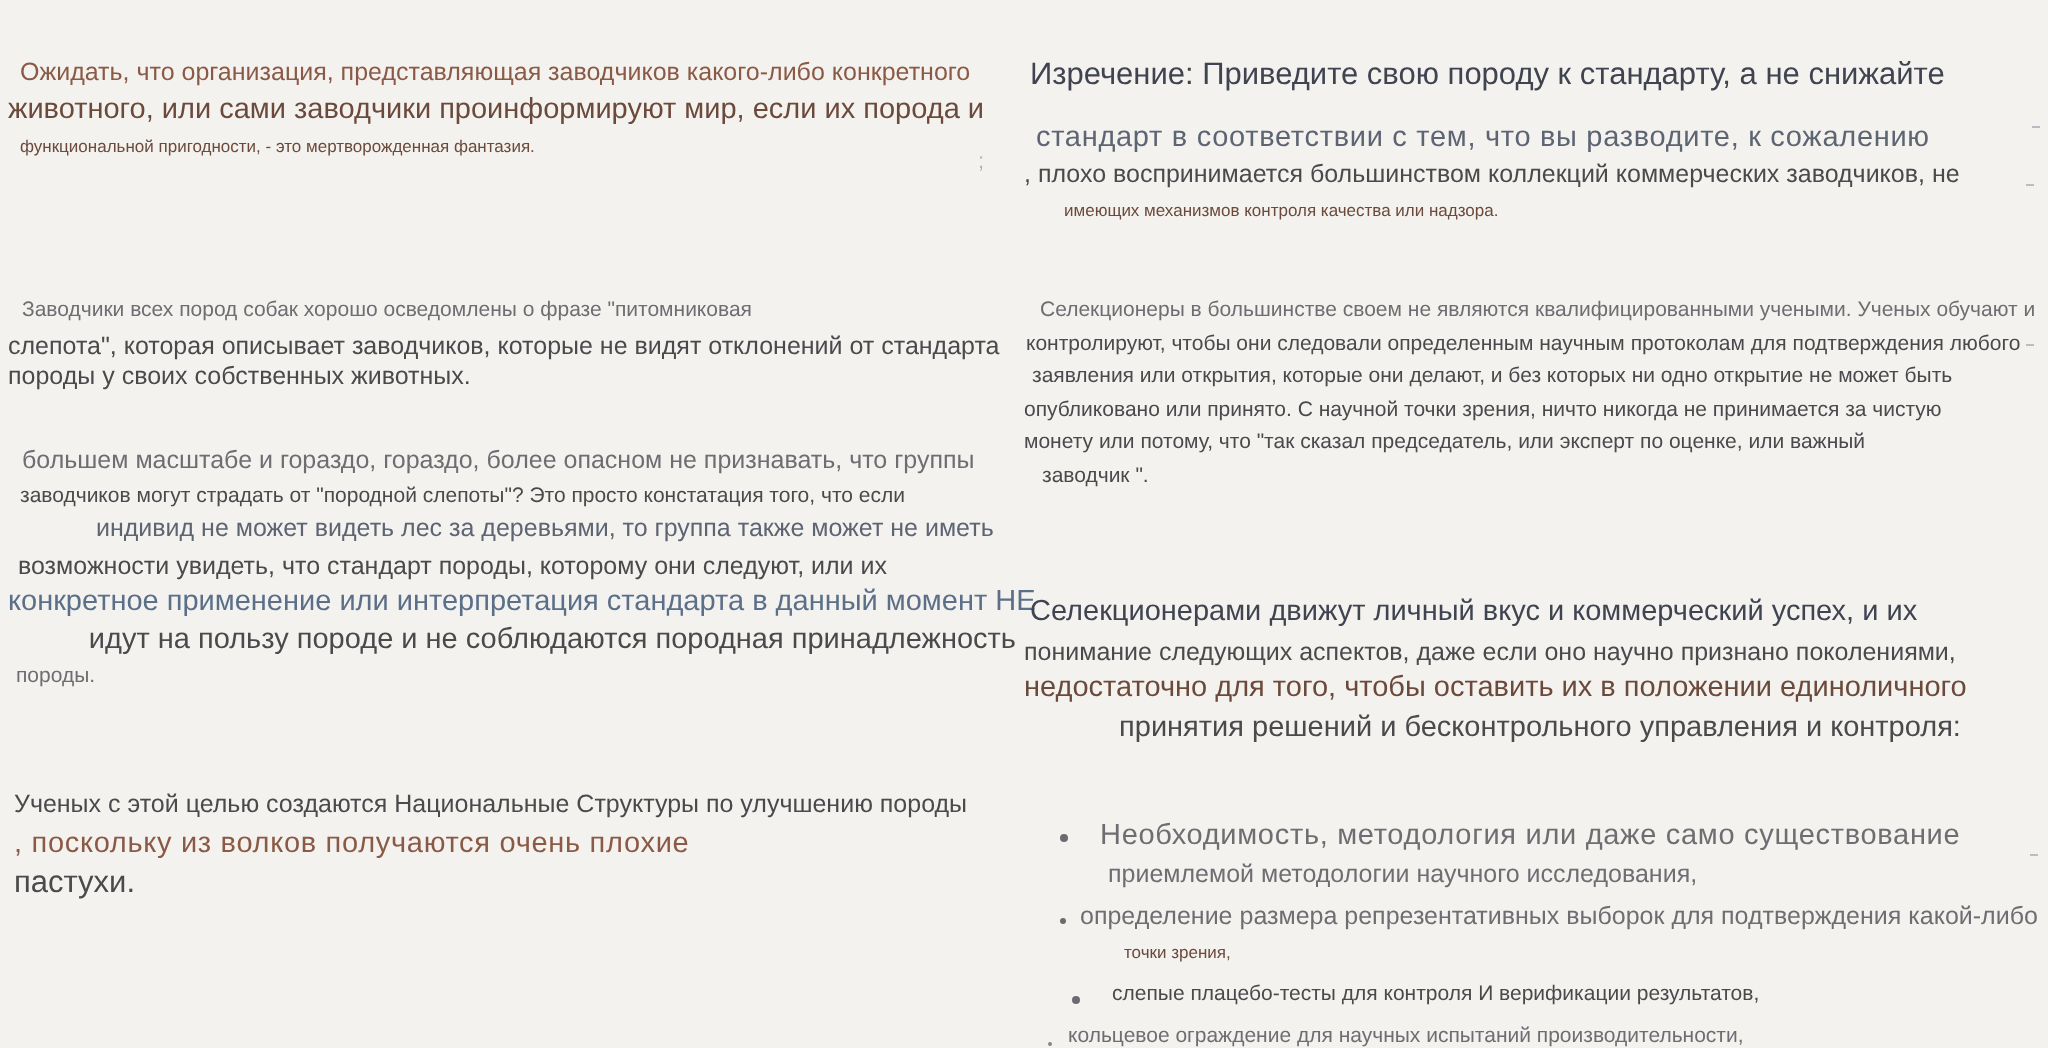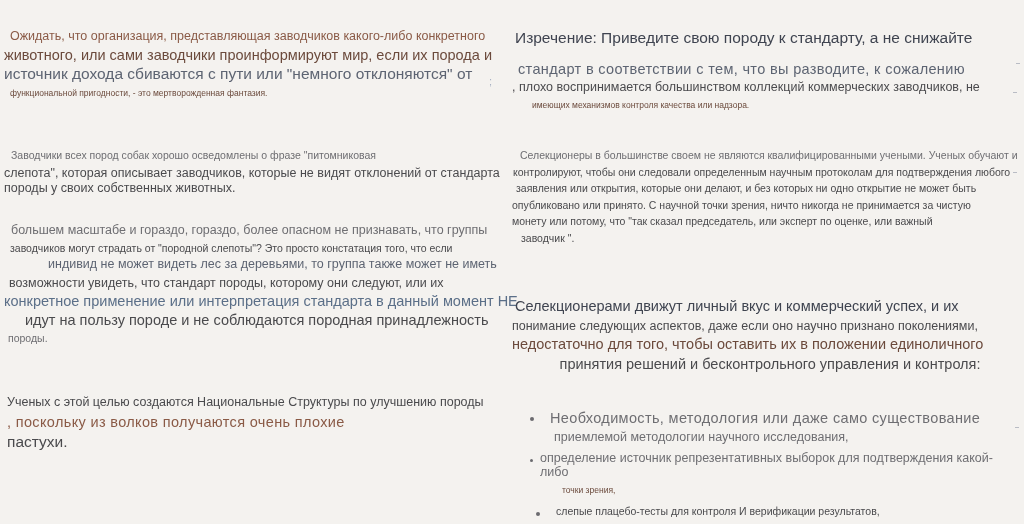--- a/index.html
+++ b/index.html
@@ -82,37 +82,36 @@
 </head>
 <body>
 
 <div class="page">
 
   <div class="col col-left">
 
     <div class="blk" style="left:4px; top:30px; width:500px;">
       <span class="ln s-md c-rust" style="margin-left:6px;">Ожидать, что организация, представляющая заводчиков какого-либо конкретного</span>
       <span class="ln s-lg c-brown" style="margin-top:5px;">животного, или сами заводчики проинформируют мир, если их порода и</span>
-      <span class="ln s-xl c-slate" style="margin-top:4px;">источник дохода сбиваются с пути или "немного отклоняются" от</span>
       <span class="ln s-xs c-brown" style="margin-top:7px; margin-left:6px;">функциональной пригодности, - это мертворожденная фантазия.</span>
     </div>
 
     <div class="blk" style="left:4px; top:150px; width:502px;">
       <span class="ln s-sm c-gray" style="margin-left:7px;">Заводчики всех пород собак хорошо осведомлены о фразе "питомниковая</span>
       <span class="ln s-md c-dark" style="margin-top:6px;">слепота", которая описывает заводчиков, которые не видят отклонений от стандарта</span>
       <span class="ln s-md c-dark" style="margin-top:3px;">породы у своих собственных животных.</span>
     </div>
 
     <div class="blk" style="left:4px; top:219px; width:504px;">
       <span class="ln s-md c-gray" style="margin-top:5px; margin-left:7px;">большем масштабе и гораздо, гораздо, более опасном не признавать, что группы</span>
       <span class="ln s-sm c-dark" style="margin-top:6px; margin-left:6px;">заводчиков могут страдать от "породной слепоты"? Это просто констатация того, что если</span>
       <span class="ln s-md c-slate" style="margin-top:5px; margin-left:4px;padding-left:40px;">индивид не может видеть лес за деревьями, то группа также может не иметь</span>
       <span class="ln s-md c-dark" style="margin-top:6px; margin-left:5px;">возможности увидеть, что стандарт породы, которому они следуют, или их</span>
       <span class="ln s-lg c-blue" style="margin-top:5px;">конкретное применение или интерпретация стандарта в данный момент НЕ</span>
-      <span class="ln s-lg c-dark" style="margin-top:4px; margin-left:21px;">идут на пользу породе и не соблюдаются породная принадлежность</span>
+      <span class="ln s-lg c-dark" style="margin-top:4px; margin-left:4px;text-align:right;">идут на пользу породе и не соблюдаются породная принадлежность</span>
       <span class="ln s-sm c-gray" style="margin-top:6px; margin-left:4px;">породы.</span>
     </div>
 
     <div class="blk" style="left:4px; top:396px; width:500px;">
       <span class="ln s-md c-dark" style="margin-left:3px;">Ученых с этой целью создаются Национальные Структуры по улучшению породы</span>
       <span class="ln s-lg c-rust loose" style="margin-top:6px; margin-left:3px;">, поскольку из волков получаются очень плохие</span>
       <span class="ln s-xl c-dark" style="margin-top:5px; margin-left:3px;">пастухи.</span>
     </div>
 
   </div>
@@ -145,21 +144,21 @@
     <ul class="bullets" style="left:24px; top:381px; width:490px;margin-top:29px;">
 
       <li style="padding-left:20px; margin-bottom:5px;">
         <span class="dot"></span>
         <span class="bi-txt s-lg c-gray loose">Необходимость, методология или даже само существование</span>
         <span class="bi-txt s-md c-gray" style="margin-top:4px; margin-left:4px;">приемлемой методологии научного исследования,</span>
       </li>
 
       <li style="padding-left:10px; margin-top:7px;">
         <span class="dot small"></span>
-        <span class="bi-txt s-md c-gray">определение источник репрезентативных выборок для подтверждения какой-либо</span>
+        <span class="bi-txt s-md c-gray">определение размера репрезентативных выборок для подтверждения какой-либо</span>
         <span class="bi-txt s-xs c-brown" style="margin-top:6px; margin-left:22px;">точки зрения,</span>
       </li>
 
       <li style="padding-left:26px; margin-top:10px;">
         <span class="dot" style="left:6px;"></span>
         <span class="bi-txt s-sm c-dark">слепые плацебо-тесты для контроля И верификации результатов,</span>
       </li>
 
       <li style="padding-left:4px; margin-top:9px;">
         <span class="dot tiny" style="left:-6px;"></span>

